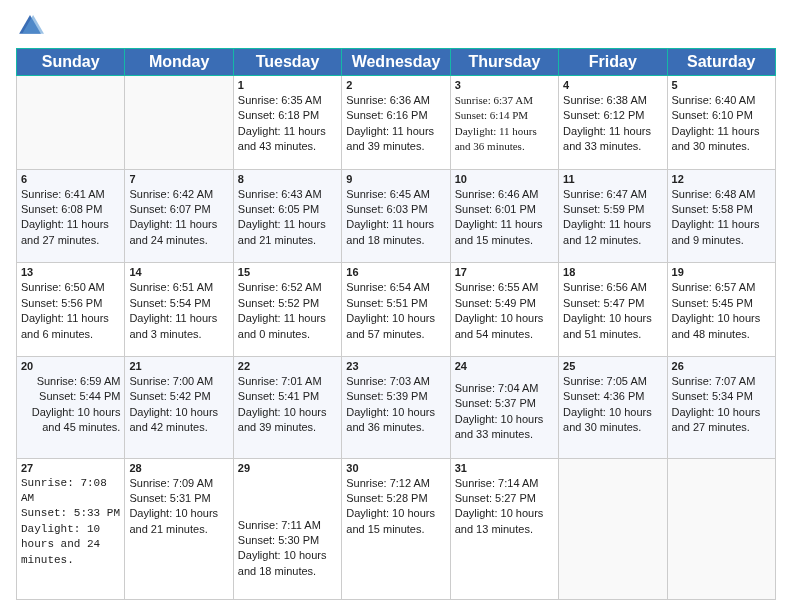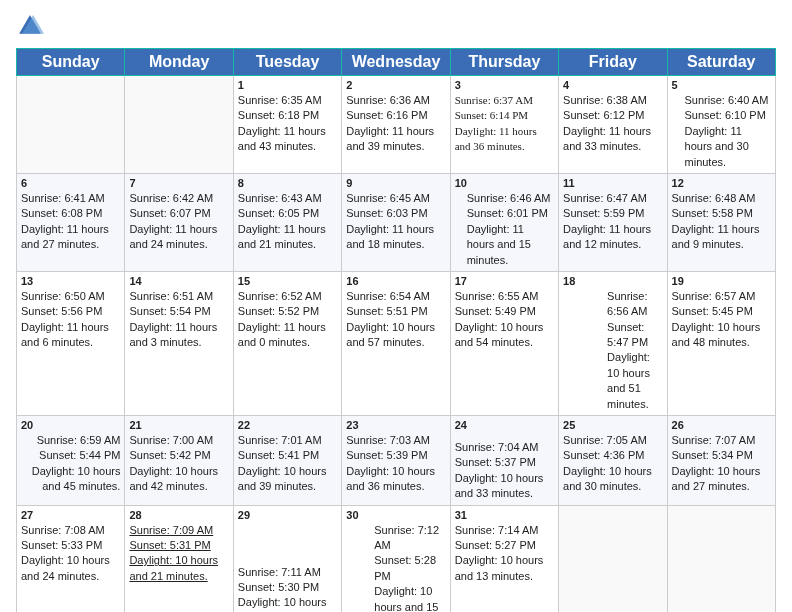--- a/index.html
+++ b/index.html
@@ -151,21 +151,21 @@
 Daylight: 11 hours and 36 minutes.</div>
           </td>
           <td>
             <span class="day-num">4</span>
             <div class="day-info" style="white-space: pre-line;">Sunrise: 6:38 AM
 Sunset: 6:12 PM
 Daylight: 11 hours and 33 minutes.</div>
           </td>
           <td>
             <span class="day-num">5</span>
-            <div class="day-info" style="white-space: pre-line; margin-left: 13px;">Sunrise: 6:40 AM
+            <div class="day-info" style="white-space: pre-line;">Sunrise: 6:40 AM
 Sunset: 6:10 PM
 Daylight: 11 hours and 30 minutes.</div>
           </td>
         </tr>
         <tr>
           <td>
             <span class="day-num">6</span>
             <div class="day-info" style="white-space: pre-line;">Sunrise: 6:41 AM
 Sunset: 6:08 PM
 Daylight: 11 hours and 27 minutes.</div>
@@ -183,21 +183,21 @@
 Daylight: 11 hours and 21 minutes.</div>
           </td>
           <td>
             <span class="day-num">9</span>
             <div class="day-info" style="white-space: pre-line;">Sunrise: 6:45 AM
 Sunset: 6:03 PM
 Daylight: 11 hours and 18 minutes.</div>
           </td>
           <td>
             <span class="day-num">10</span>
-            <div class="day-info" style="white-space: pre-line; margin-left: 12px;">Sunrise: 6:46 AM
+            <div class="day-info" style="white-space: pre-line;">Sunrise: 6:46 AM
 Sunset: 6:01 PM
 Daylight: 11 hours and 15 minutes.</div>
           </td>
           <td>
             <span class="day-num">11</span>
             <div class="day-info" style="white-space: pre-line;">Sunrise: 6:47 AM
 Sunset: 5:59 PM
 Daylight: 11 hours and 12 minutes.</div>
           </td>
           <td>
@@ -233,21 +233,21 @@
 Daylight: 10 hours and 57 minutes.</div>
           </td>
           <td>
             <span class="day-num">17</span>
             <div class="day-info" style="white-space: pre-line;">Sunrise: 6:55 AM
 Sunset: 5:49 PM
 Daylight: 10 hours and 54 minutes.</div>
           </td>
           <td>
             <span class="day-num">18</span>
-            <div class="day-info" style="white-space: pre-line; margin-left: 44px;">Sunrise: 6:56 AM
+            <div class="day-info" style="white-space: pre-line;">Sunrise: 6:56 AM
 Sunset: 5:47 PM
 Daylight: 10 hours and 51 minutes.</div>
           </td>
           <td>
             <span class="day-num">19</span>
             <div class="day-info" style="white-space: pre-line;">Sunrise: 6:57 AM
 Sunset: 5:45 PM
 Daylight: 10 hours and 48 minutes.</div>
           </td>
         </tr>
@@ -291,39 +291,39 @@
           <td>
             <span class="day-num">26</span>
             <div class="day-info" style="white-space: pre-line;">Sunrise: 7:07 AM
 Sunset: 5:34 PM
 Daylight: 10 hours and 27 minutes.</div>
           </td>
         </tr>
         <tr>
           <td>
             <span class="day-num">27</span>
-            <div class="day-info" style="white-space: pre-line;">Sunrise: 7:08 AM
+            <div class="day-info" style="white-space: pre-line; font-family: Liberation Mono, monospace;">Sunrise: 7:08 AM
 Sunset: 5:33 PM
 Daylight: 10 hours and 24 minutes.</div>
           </td>
           <td>
             <span class="day-num">28</span>
-            <div class="day-info" style="white-space: pre-line; text-decoration: underline;">Sunrise: 7:09 AM
+            <div class="day-info" style="white-space: pre-line;">Sunrise: 7:09 AM
 Sunset: 5:31 PM
 Daylight: 10 hours and 21 minutes.</div>
           </td>
           <td>
             <span class="day-num">29</span>
             <div class="day-info" style="white-space: pre-line; margin-top: 44px;">Sunrise: 7:11 AM
 Sunset: 5:30 PM
 Daylight: 10 hours and 18 minutes.</div>
           </td>
           <td>
             <span class="day-num">30</span>
-            <div class="day-info" style="white-space: pre-line; margin-left: 28px;">Sunrise: 7:12 AM
+            <div class="day-info" style="white-space: pre-line;">Sunrise: 7:12 AM
 Sunset: 5:28 PM
 Daylight: 10 hours and 15 minutes.</div>
           </td>
           <td>
             <span class="day-num">31</span>
             <div class="day-info" style="white-space: pre-line;">Sunrise: 7:14 AM
 Sunset: 5:27 PM
 Daylight: 10 hours and 13 minutes.</div>
           </td>
           <td class="empty-cell"></td>

